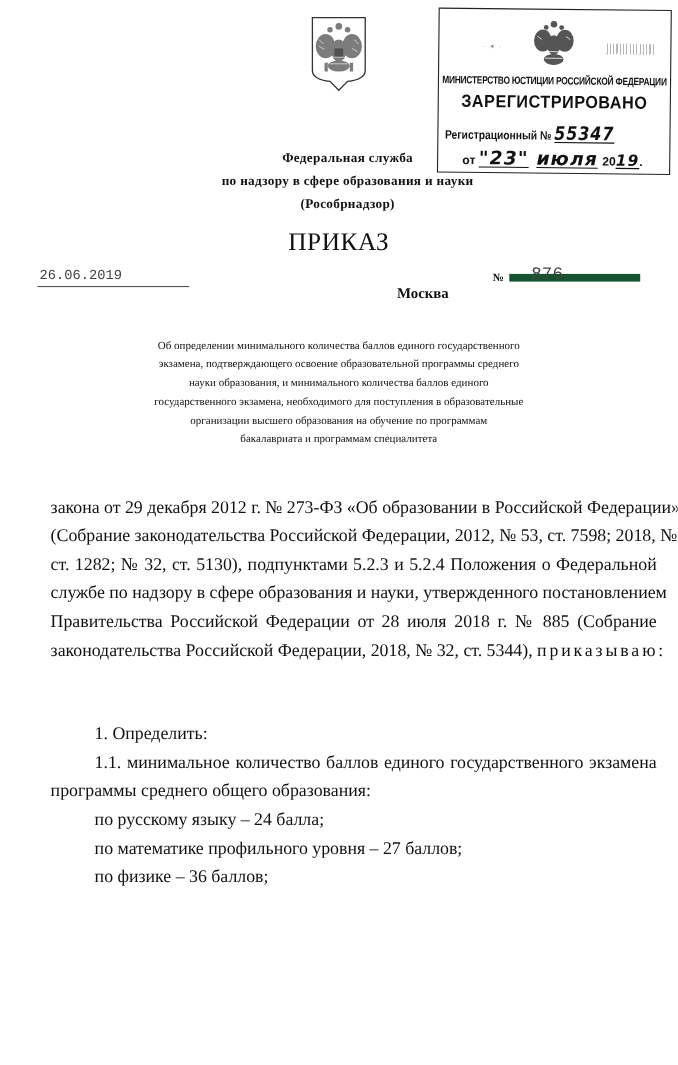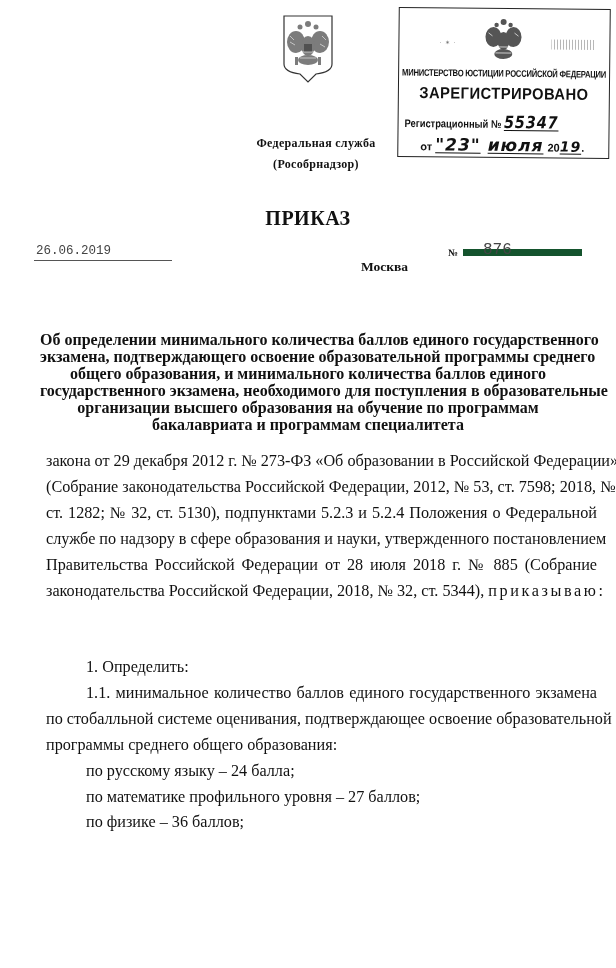--- a/index.html
+++ b/index.html
@@ -29,28 +29,28 @@
       transform: scaleX(0.85); transform-origin: left center; white-space: nowrap; }
     .stamp-regline .hand, .stamp-dateline .hand {
       font-family: "DejaVu Sans", sans-serif; font-style: italic; font-weight: bold; font-size: 17px;
       text-decoration: underline; text-underline-offset: 2px; letter-spacing: 1px;
     }
     .stamp-dateline { position: absolute; left: 22px; right: 4px; top: 126px; height: 20px;
       font-family: "Liberation Sans", "DejaVu Sans", sans-serif; font-size: 11px; font-weight: bold;
       white-space: nowrap; }
     .heading { left: 100px; width: 432px; text-align: center; font-weight: bold; font-size: 12px; line-height: 21px; letter-spacing: 0.3px; }
     .h1 { top: 133px; }
-    .prikaz { left: 208px; width: 200px; top: 207px; text-align: center; font-weight: bold; font-size: 20px; letter-spacing: 0.5px; }
+    .prikaz { left: 208px; width: 200px; top: 207px; text-align: center; font-weight: normal; font-size: 23px; letter-spacing: 0.5px; }
     .date-field { left: 34px; top: 244px; width: 136px; height: 16px; border-bottom: 1px solid #555;
       font-family: "Liberation Mono", "DejaVu Sans Mono", monospace; font-size: 12.5px; color: #444; padding-left: 2px; }
     .num-label { left: 448px; top: 247px; font-size: 10px; font-weight: bold; }
     .num-field { left: 463px; top: 241px; width: 119px; height: 15px; border-bottom: 7px solid #14532d;
       font-family: "Liberation Mono", "DejaVu Sans Mono", monospace; font-size: 16px; color: #444; padding-left: 20px; box-sizing: border-box; }
     .city { left: 208px; width: 200px; top: 259px; text-align: right; font-weight: bold; font-size: 13.5px; }
-    .title-block { left: 40px; width: 536px; top: 331px; text-align: center; font-weight: bold; font-size: 16px; line-height: 17px; }
+    .title-block { left: 40px; width: 536px; top: 306px; text-align: center; font-weight: normal; font-size: 10px; line-height: 17px; }
     .title-block div { white-space: nowrap; }
     .body-text { left: 46px; width: 551px; font-size: 16.2px; line-height: 25.9px; text-align: justify; }
     .para1 { top: 449px; }
     .para2 { top: 655px; }
     .line { display: block; text-align: justify; text-align-last: justify; white-space: nowrap; }
     .line.last { text-align-last: left; }
     .indent { padding-left: 40px; }
     .spaced { letter-spacing: 2.6px; }
   </style>
 </head>
@@ -104,50 +104,50 @@
   </div>
   <div class="stamp-dateline">
     <span>от</span>
     <span class="hand">"23"</span>
     <span class="hand" style="padding:0 4px;">июля</span><span>20</span><span class="hand" style="font-size:14px;">19</span><span>.</span>
   </div>
 </div>
 
 <div class="abs heading h1">
   <div>Федеральная служба</div>
+  <div>по надзору в сфере образования и науки</div>
   <div>(Рособрнадзор)</div>
 </div>
 
 <div class="abs prikaz">ПРИКАЗ</div>
 
 <div class="abs date-field">26.06.2019</div>
 <div class="abs num-label">№</div>
 <div class="abs num-field">876</div>
 
 <div class="abs city">Москва</div>
 
 <div class="abs title-block">
   <div>Об определении минимального количества баллов единого государственного</div>
   <div>экзамена, подтверждающего освоение образовательной программы среднего</div>
-  <div>общего образования, и минимального количества баллов единого</div>
+  <div>науки образования, и минимального количества баллов единого</div>
   <div>государственного экзамена, необходимого для поступления в образовательные</div>
   <div>организации высшего образования на обучение по программам</div>
   <div>бакалавриата и программам специалитета</div>
 </div>
 
 <div class="abs body-text para1">
   <span class="line">закона от 29 декабря 2012 г. № 273-ФЗ «Об образовании в Российской Федерации»</span>
   <span class="line">(Собрание законодательства Российской Федерации, 2012, № 53, ст. 7598; 2018, № 9,</span>
   <span class="line">ст. 1282; № 32, ст. 5130), подпунктами 5.2.3 и 5.2.4 Положения о Федеральной</span>
   <span class="line">службе по надзору в сфере образования и науки, утвержденного постановлением</span>
   <span class="line">Правительства Российской Федерации от 28 июля 2018 г. № 885 (Собрание</span>
   <span class="line last"><span>законодательства Российской Федерации, 2018, № 32, ст. 5344),</span> <span class="spaced">приказываю:</span></span>
 </div>
 
 <div class="abs body-text para2">
   <span class="line last indent">1. Определить:</span>
   <span class="line indent">1.1. минимальное количество баллов единого государственного экзамена</span>
-  <span class="line">по стобалльной системе оценивания, подтверждающее освоение образовательной</span>
   <span class="line last">программы среднего общего образования:</span>
   <span class="line last indent">по русскому языку – 24 балла;</span>
   <span class="line last indent">по математике профильного уровня – 27 баллов;</span>
   <span class="line last indent">по физике – 36 баллов;</span>
 </div>
 
 </body></html>

